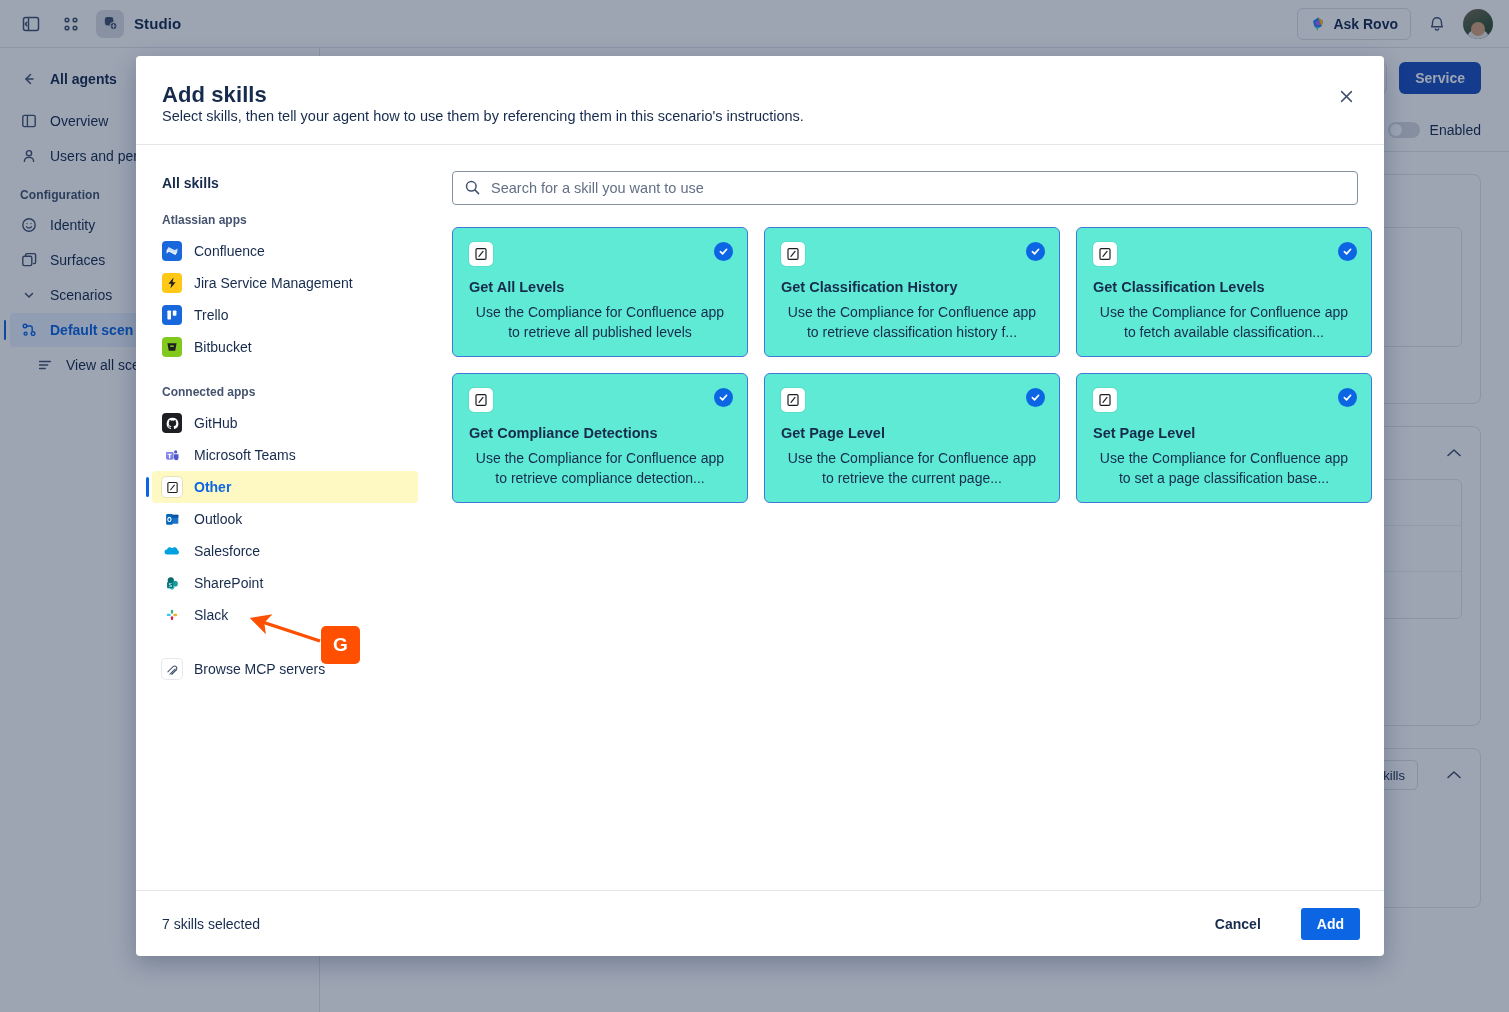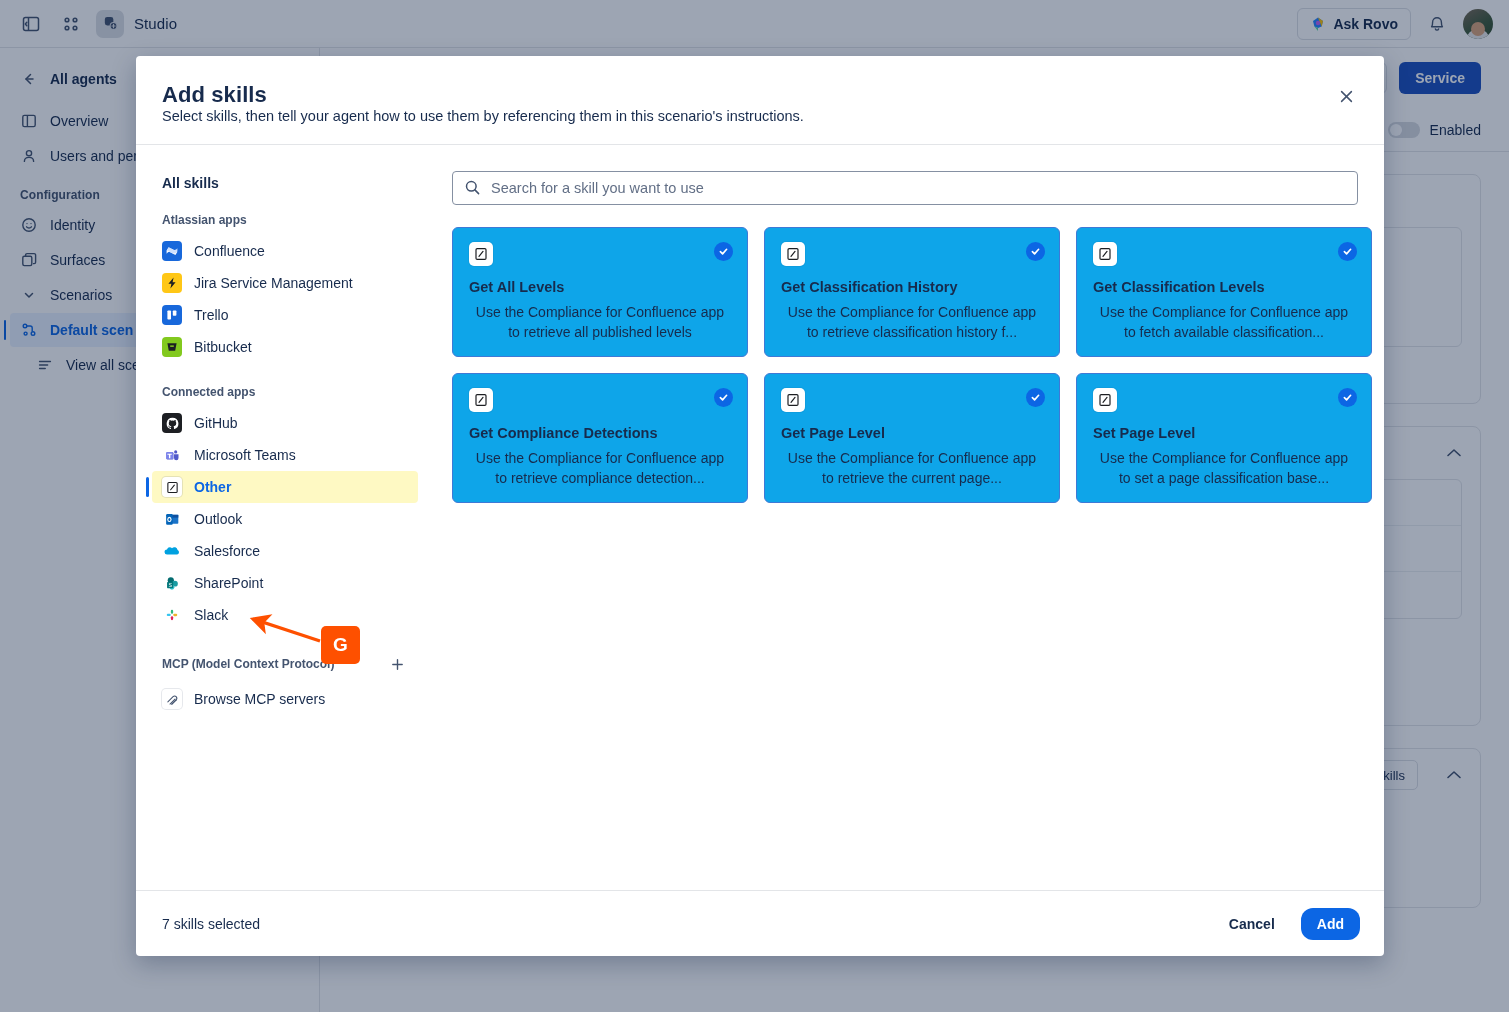--- a/index.html
+++ b/index.html
@@ -20,21 +20,21 @@
   }
   .tb-icon {
     width: 30px; height: 30px; border-radius: 6px;
     display: flex; align-items: center; justify-content: center;
     color: #44546f;
   }
   .tb-logo {
     width: 28px; height: 28px; border-radius: 7px; background: #dcdfe4;
     display: flex; align-items: center; justify-content: center;
   }
-  .tb-title { font-size: 15px; font-weight: 400; color: #172b4d; letter-spacing: .1px;}
+  .tb-title { font-size: 15px; font-weight: 700; color: #172b4d; letter-spacing: .1px;}
   .tb-spacer { flex: 1; }
   .ask-rovo {
     display: flex; align-items: center; gap: 7px;
     border: 1px solid #dcdfe4; border-radius: 6px;
     height: 32px; padding: 0 12px; background: #fff;
     font-size: 14px; font-weight: 600; color: #172b4d;
   }
   .rovo-dot { width: 16px; height: 16px; position: relative; }
   .bell { width: 32px; height: 32px; display:flex; align-items:center; justify-content:center; color:#44546f; }
   .avatar {
@@ -158,44 +158,44 @@
   .search-box{
     width:100%; height:34px; border:1px solid #8590a2; border-radius:4px; background:#fff;
     padding: 0 12px 0 38px; font-size:14.5px; color:#172b4d;
     font-family:"Liberation Sans",sans-serif;
   }
   .search-box::placeholder{ color:#626f86; }
   .search-ico{ position:absolute; left:12px; top:8px; color:#42526e; }
 
   .cards{ margin-top:22px; display:grid; grid-template-columns: repeat(3, 296px); gap: 16px 16px; }
   .card{
-    background:#0ea5e9; border:1px solid #3f79d6; border-radius:6px;
+    background:#5eead4; border:1px solid #3f79d6; border-radius:6px;
     height:130px; padding:14px 16px 0 16px; position:relative;
   }
   .card-ico{
     width:24px;height:24px;border-radius:5px;background:#fff;
     display:flex;align-items:center;justify-content:center;
     box-shadow:0 0 0 1px rgba(9,30,66,.06);
   }
   .check{
     position:absolute; right:14px; top:14px; width:19px;height:19px;border-radius:50%;
     background:#0c66e4; display:flex;align-items:center;justify-content:center;
   }
   .card-title{ font-size:14.5px;font-weight:700;color:#172b4d;margin-top:13px; }
   .card-desc{ font-size:14px; color:#172b4d; margin-top:7px; line-height:20px;text-align:center; }
 
   .m-foot{
     height:66px; border-top:1px solid #e3e5e8; display:flex; align-items:center;
-    padding: 0 24px 0 26px; gap:14px;
+    padding: 0 24px 0 26px; gap:28px;
   }
   .foot-count{ font-size:14px; color:#172b4d; }
   .foot-spacer{ flex:1; }
   .btn-cancel{ height:32px;padding:0 12px;border-radius:4px;background:transparent;
     font-size:14px;font-weight:600;color:#172b4d;display:flex;align-items:center;}
-  .btn-add{ height:32px;padding:0 16px;border-radius:12px;background:#0c66e4;color:#fff;
+  .btn-add{ height:32px;padding:0 16px;border-radius:3px;background:#0c66e4;color:#fff;
     font-size:14px;font-weight:600;display:flex;align-items:center;}
 
   
   #annotation{ position:absolute; left:0; top:0; width:1509px; height:1012px; pointer-events:none; }
   .badge-g{
     position:absolute; left:321px; top:626px; width:39px; height:38px;
     background:#fe5000; border-radius:5px; color:#fff;
     font-size:19px; font-weight:700; display:flex;align-items:center;justify-content:center;
   }
 </style>
@@ -507,28 +507,20 @@
             <rect x="2" y="6.6" width="4.6" height="2.6" rx="1.3" fill="#36c5f0"></rect>
             <rect x="6.7" y="2" width="2.6" height="4.6" rx="1.3" fill="#2eb67d"></rect>
             <rect x="9.4" y="6.7" width="4.6" height="2.6" rx="1.3" fill="#ecb22e"></rect>
             <rect x="6.7" y="9.4" width="2.6" height="4.6" rx="1.3" fill="#e01e5a"></rect>
           </svg>
         </span>
         <span>Slack</span>
       </div>
 
       <div class="grp-gap"></div>
-      <div class="grp-label">
-        <span>MCP (Model Context Protocol)</span>
-        <span class="plus-btn">
-          <svg width="15" height="15" viewBox="0 0 15 15" fill="none" stroke="currentColor" stroke-width="1.4" stroke-linecap="round">
-              <path d="M7.5 2.8v9.4M2.8 7.5h9.4"></path>
-            </svg>
-        </span>
-      </div>
       <div class="app-item">
         <span class="app-ico" style="background:#fff;box-shadow:0 0 0 1px rgba(9,30,66,.1);">
           <svg width="13" height="13" viewBox="0 0 14 14" fill="none" stroke="#44546f" stroke-width="1.1" stroke-linecap="round">
               <path d="M2 9.6 7.6 4c1-1 2.4-1 3.3 0s1 2.4 0 3.3L6.2 12"></path>
               <path d="M4.3 11.9 9.7 6.5"></path>
               <path d="M6.4 12 11 7.4"></path>
             </svg>
         </span>
         <span>Browse MCP servers</span>
       </div>

